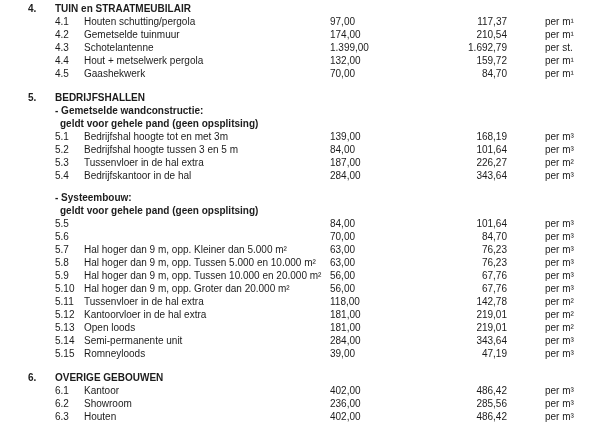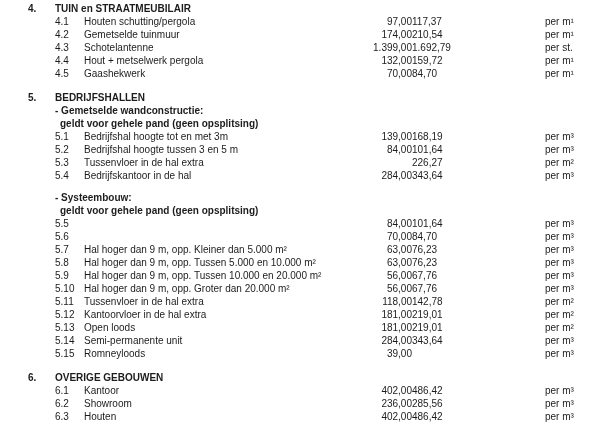--- a/index.html
+++ b/index.html
@@ -22,22 +22,22 @@
   .line {
     display: grid;
     grid-template-columns: 28px 27px 29px 246px 82px 95px 1fr;
     line-height: 13px;
     white-space: nowrap;
   }
   .cell { overflow: visible; }
   .c-secnum   { grid-column: 2; font-weight: bold; }
   .c-itemnum  { grid-column: 3; }
   .c-desc     { grid-column: 4; }
-  .c-val1     { grid-column: 5; text-align: right; }
-  .c-val2     { grid-column: 6; }
+  .c-val1     { grid-column: 5; text-align: left; }
+  .c-val2     { grid-column: 6; text-align: right; }
   .c-unit     { grid-column: 7; padding-left: 38px; }
   .section-title { grid-column: 3 / 8; font-weight: bold; }
   .group-header-1 { grid-column: 3 / 8; font-weight: bold; }
   .group-header-2 { grid-column: 3 / 8; font-weight: bold; padding-left: 5px; }
   .section + .section { margin-top: 11px; }
   .group + .group { margin-top: 9px; }
 </style>
 </head>
 <body>
 
@@ -120,20 +120,21 @@
     <span class="cell c-itemnum">5.2</span>
     <span class="cell c-desc">Bedrijfshal hoogte tussen 3 en 5 m</span>
     <span class="cell c-val1">84,00</span>
     <span class="cell c-val2">101,64</span>
     <span class="cell c-unit">per m³</span>
   </div>
 
   <div class="line">
     <span class="cell c-itemnum">5.3</span>
     <span class="cell c-desc">Tussenvloer in de hal extra</span>
+    <span class="cell c-val1">187,00</span>
     <span class="cell c-val2">226,27</span>
     <span class="cell c-unit">per m²</span>
   </div>
 
   <div class="line">
     <span class="cell c-itemnum">5.4</span>
     <span class="cell c-desc">Bedrijfskantoor in de hal</span>
     <span class="cell c-val1">284,00</span>
     <span class="cell c-val2">343,64</span>
     <span class="cell c-unit">per m³</span>
@@ -224,20 +225,21 @@
     <span class="cell c-desc">Semi-permanente unit</span>
     <span class="cell c-val1">284,00</span>
     <span class="cell c-val2">343,64</span>
     <span class="cell c-unit">per m³</span>
   </div>
 
   <div class="line">
     <span class="cell c-itemnum">5.15</span>
     <span class="cell c-desc">Romneyloods</span>
     <span class="cell c-val1">39,00</span>
+    <span class="cell c-val2">47,19</span>
     <span class="cell c-unit">per m³</span>
   </div>
 </div>
 </div>
   </div>
 
   <div class="section">
     <div class="line">
       <span class="cell c-secnum">6.</span>
       <span class="cell section-title">OVERIGE GEBOUWEN</span>

